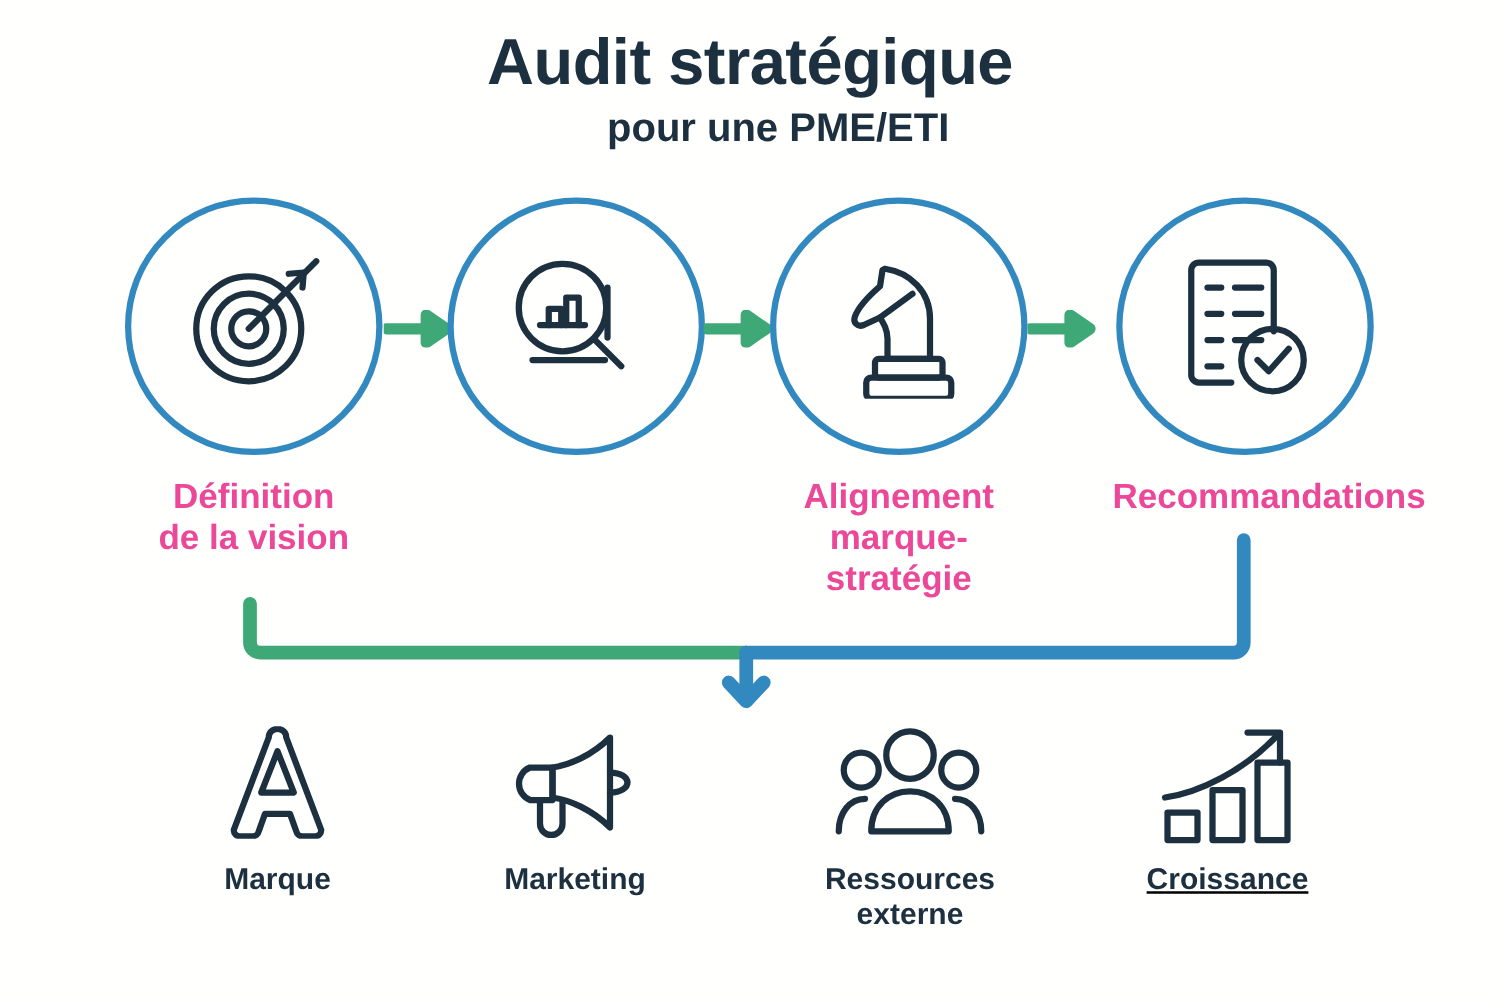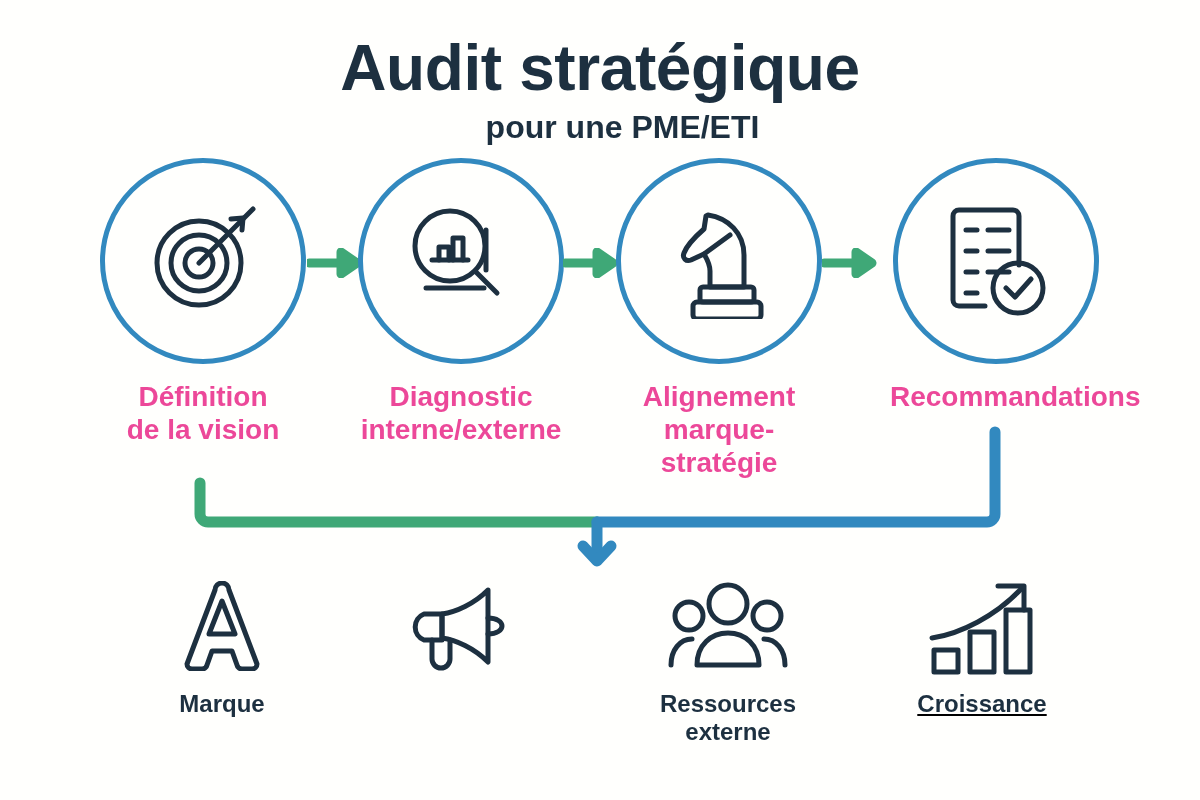--- a/index.html
+++ b/index.html
@@ -21,26 +21,25 @@
 
   
   #header {
     position: absolute;
     top: 22px;
     left: 0;
     width: 1200px;
     text-align: center;
   }
   #title {
-    font-size: 64px;
+    font-size: 52px;
     font-weight: bold;
     color: #1d3040;
     letter-spacing: -0.4px;
     line-height: 1.08;
-    margin-top: 12px;
   }
   #subtitle {
     font-size: 32px;
     font-weight: bold;
     color: #1d3040;
     line-height: 1.15;
     margin-top: 6px;
     padding-left: 45px;
   }
 
@@ -151,22 +150,20 @@
           <circle cx="50" cy="48" r="35"></circle>
           <path d="M75 73 L97 95"></path>
           <path d="M32 62 H68"></path>
           <path d="M39 62 V49 H49 V62"></path>
           <path d="M53 62 V40 H63 V62"></path>
           <path d="M86 32 V72"></path>
           <path d="M26 90 H84"></path>
         </svg>
       </span>
     </div>
-    <div class="stage-label">Diagnostic
-interne/externe</div>
   </div>
 
   <div class="flow-arrow" style="left:563px;">
     <svg width="62" height="30" viewBox="0 0 62 30">
       <path d="M2 15 H40 M34 4 L50 15 L34 26 Z" fill="#3fa877" stroke="#3fa877" stroke-width="9" stroke-linejoin="round" stroke-linecap="round"></path>
     </svg>
   </div>
 
   <div class="stage" style="left:613px;">
     <div class="circle">
@@ -239,20 +236,21 @@
     <div class="outcome-icon">
       <span>
         <svg width="104" height="92" viewBox="0 0 104 92" fill="none" stroke="#1d3040" stroke-width="5" stroke-linecap="round" stroke-linejoin="round">
           <path d="M80 10 C66 24 48 32 34 34 L34 58 C48 60 66 68 80 82 Z"></path>
           <path d="M34 34 L16 34 A14 14 0 0 0 16 60 L34 60 Z"></path>
           <path d="M80 38 C89 38 94 42 94 46 C94 50 89 54 80 54"></path>
           <path d="M24 60 L24 79 A9 9 0 0 0 42 79 L42 60"></path>
         </svg>
       </span>
     </div>
+    <div class="outcome-label">Marketing</div>
   </div>
 
   <div class="outcome" style="left:608px;">
     <div class="outcome-icon">
       <span>
         <svg width="122" height="92" viewBox="0 0 122 92" fill="none" stroke="#1d3040" stroke-width="5" stroke-linecap="round" stroke-linejoin="round">
           <circle cx="61" cy="24" r="19"></circle>
           <circle cx="22" cy="36" r="14"></circle>
           <circle cx="100" cy="36" r="14"></circle>
           <path d="M30 85 C30 65 44 53 61 53 C78 53 92 65 92 85 Z"></path>

